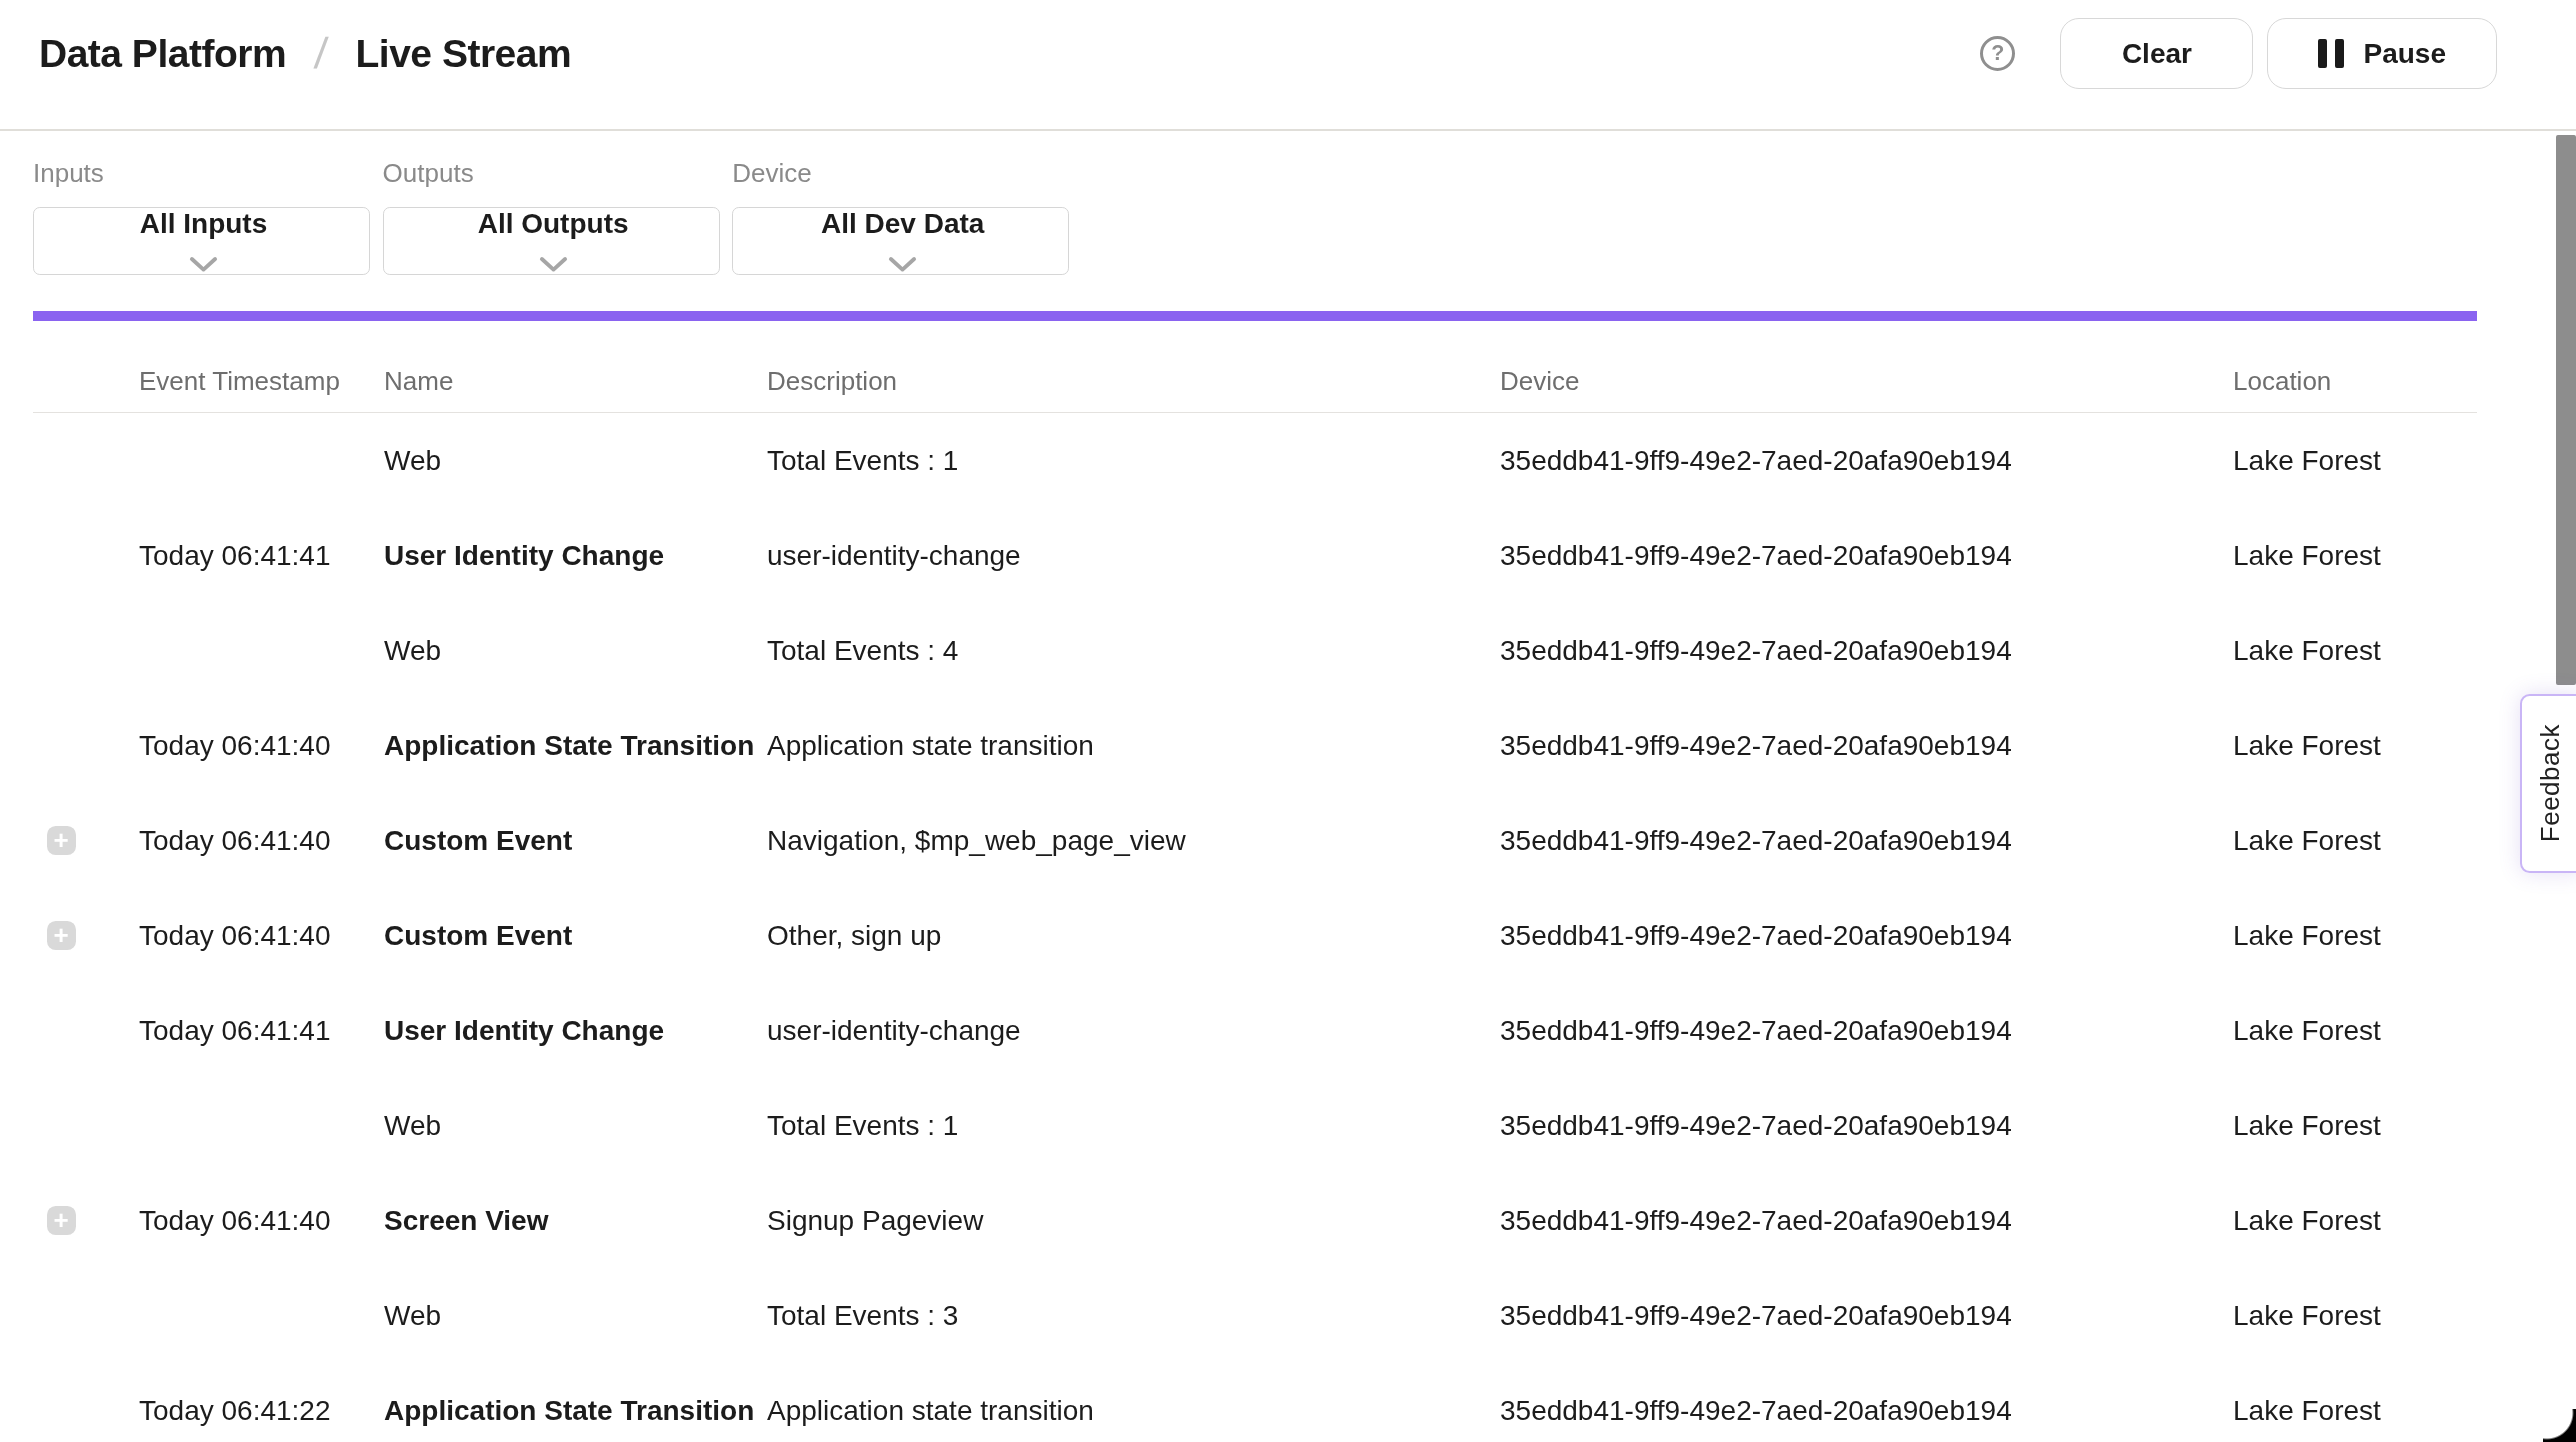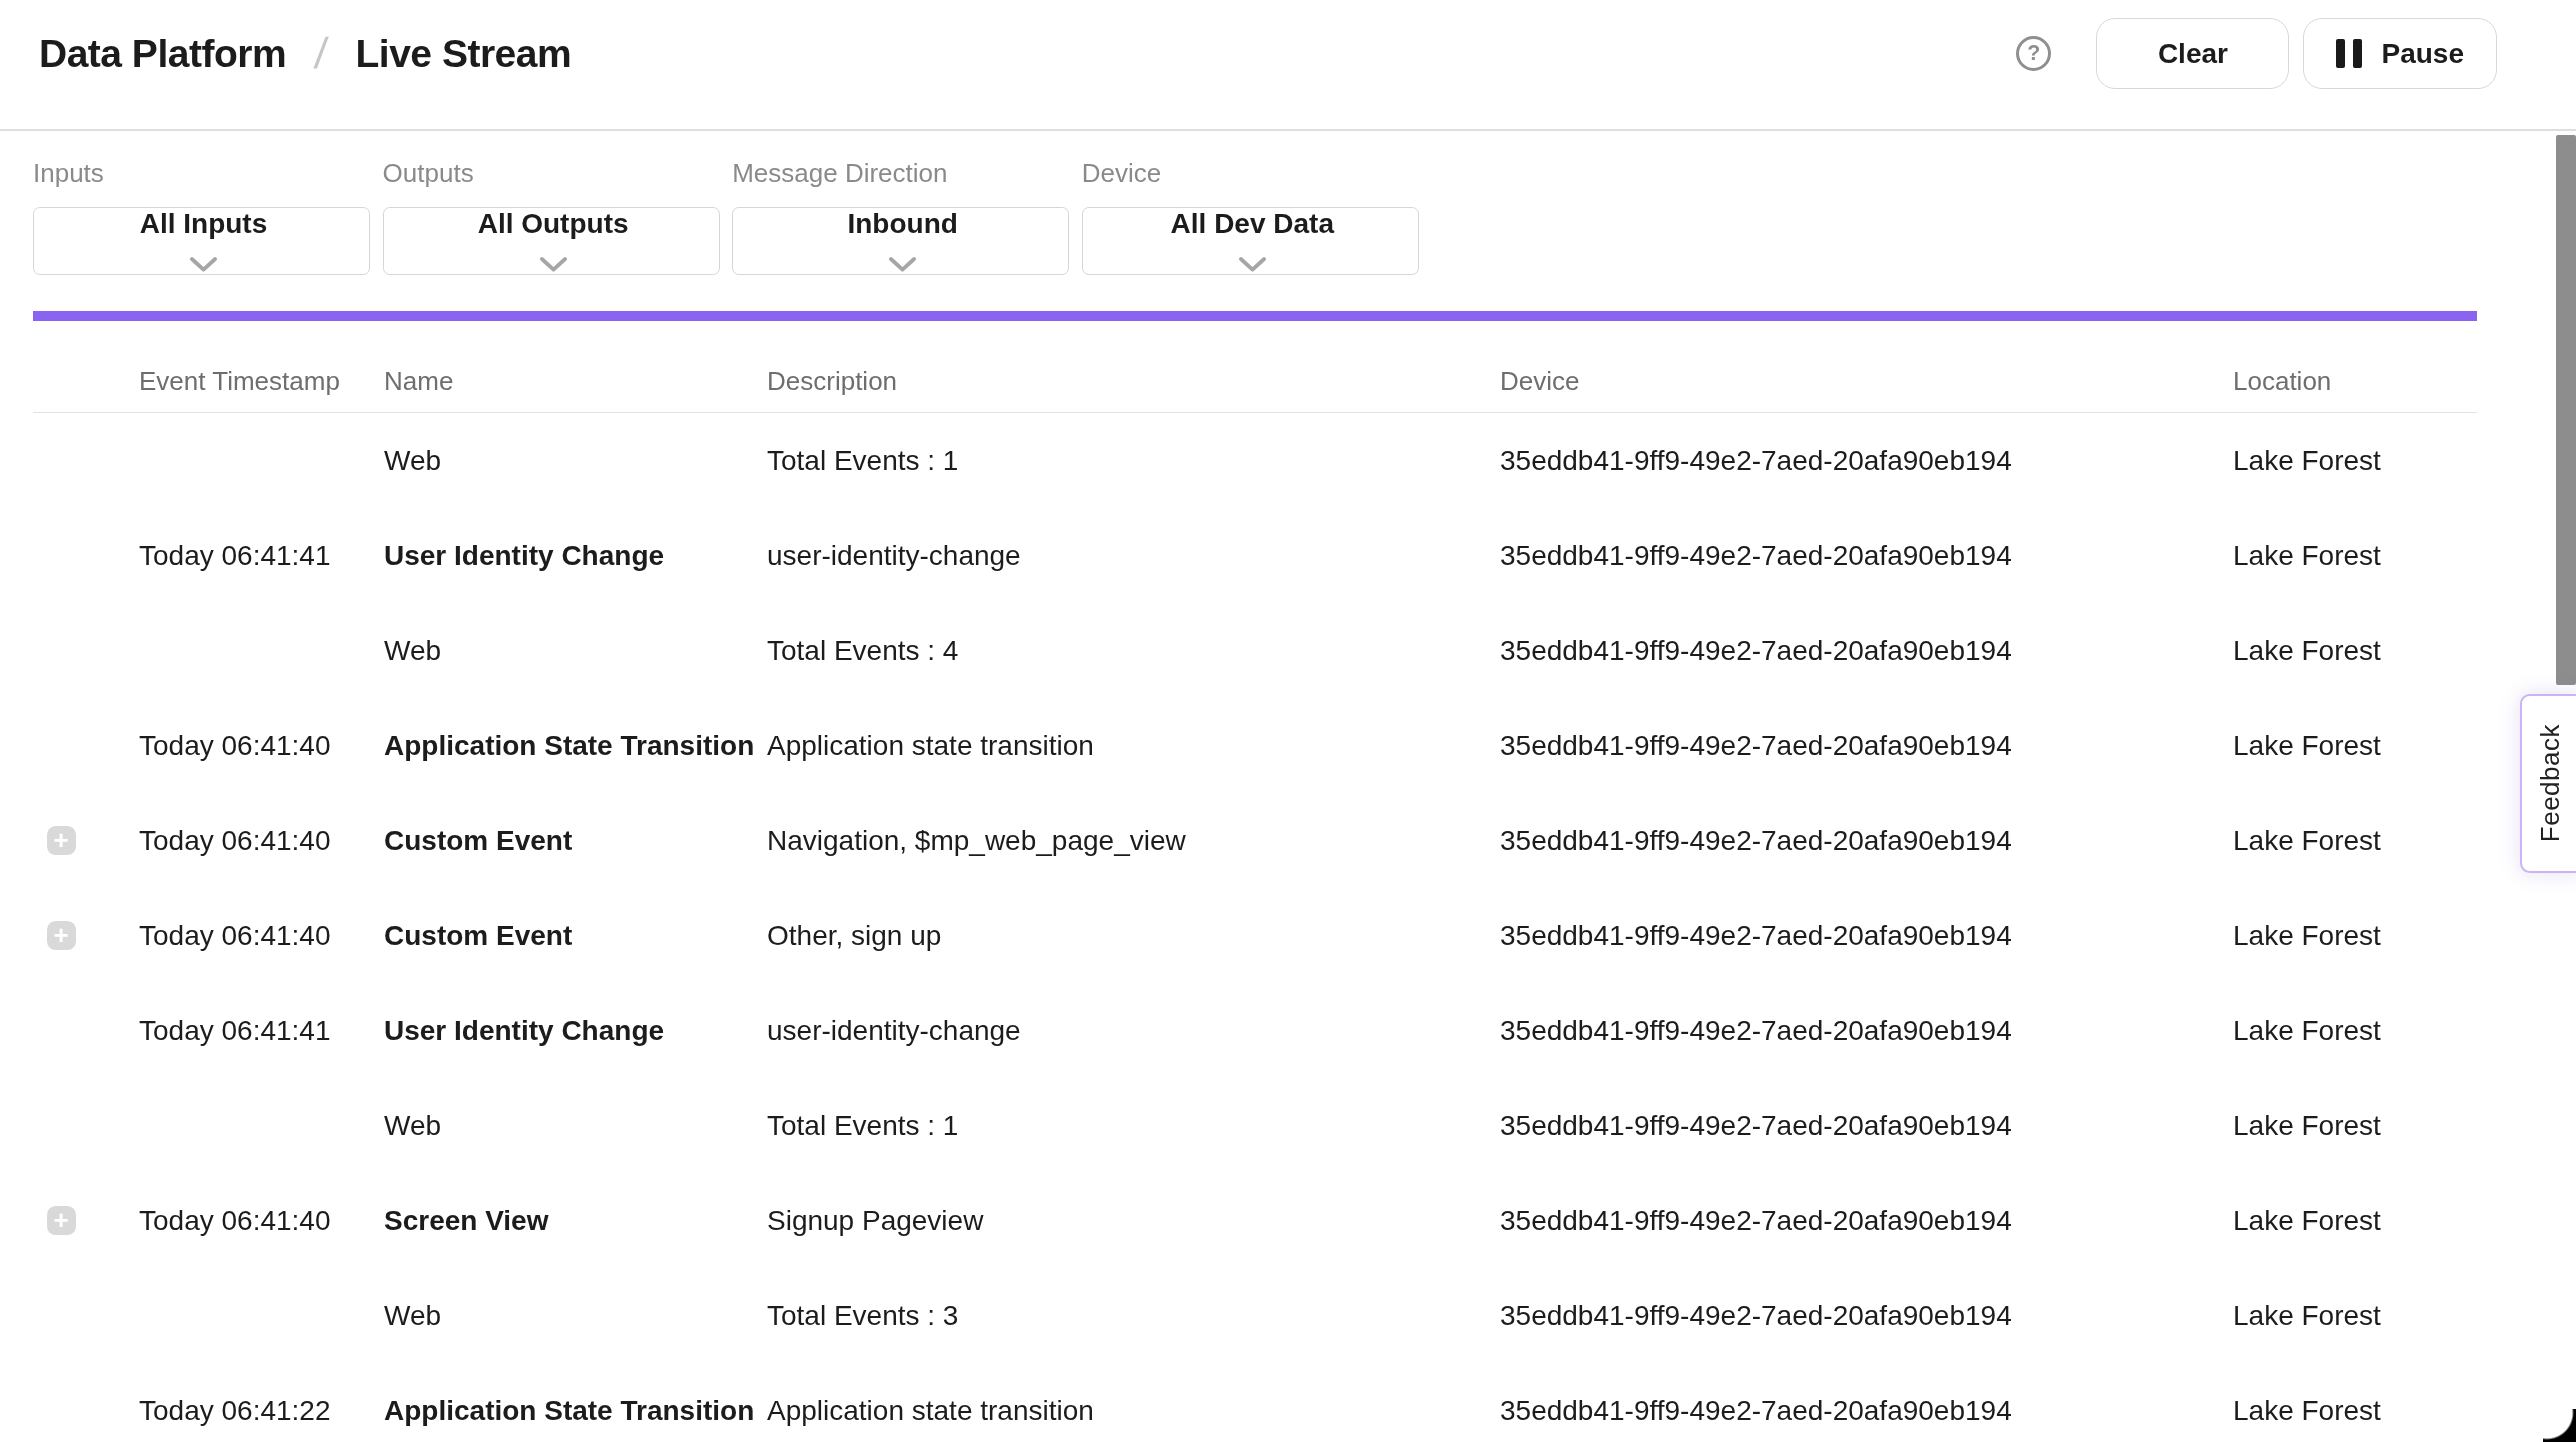--- a/index.html
+++ b/index.html
@@ -21,21 +21,21 @@
   .breadcrumb{display:flex;align-items:center;font-size:39px;font-weight:600;letter-spacing:-0.5px;}
   .breadcrumb .sep{color:#c6c6c6;font-weight:300;margin:0 29px;font-size:43px;transform:skewX(-6deg);}
   .topbar-actions{display:flex;align-items:center;}
   .help-icon{width:35px;height:35px;border:3.9px solid #8f8f8f;border-radius:50%;
     display:flex;align-items:center;justify-content:center;font-size:21.4px;font-weight:700;
     color:#8f8f8f;margin-right:45px;cursor:pointer;}
   .btn{height:71px;background:#fff;border:1.9px solid var(--border-gray);border-radius:19px;
     font-size:28px;font-weight:700;color:var(--text);display:flex;align-items:center;
     justify-content:center;cursor:pointer;font-family:inherit;}
   .btn-clear{width:193px;margin-right:13.6px;}
-  .btn-pause{width:194px;}
+  .btn-pause{width:230px;}
   .pause-icon{display:inline-flex;gap:8.7px;margin-right:19.4px;}
   .pause-icon i{display:block;width:8.7px;height:29px;background:#1a1a1a;border-radius:1.9px;}
   
   .filters{display:flex;gap:12.6px;padding:27px 0 0 33px;}
   .filter-group{width:337px;}
   .filter-label{font-size:26px;color:var(--label-gray);margin-bottom:17.5px;font-weight:400;}
   .dropdown{height:68px;border:1.9px solid #d6d6d6;border-radius:6.8px;background:#fff;
     display:flex;align-items:center;justify-content:space-between;
     padding:0 23px 0 27px;cursor:pointer;flex-direction:column;}
   .dropdown .val{font-size:28px;font-weight:600;}
@@ -104,29 +104,20 @@
   <div class="filter-group">
     <div class="filter-label">Outputs</div>
     <div class="dropdown">
       <span class="val">All Outputs</span>
       <svg width="29" height="17.5" viewBox="0 0 30 18">
           <polyline points="3,3 15,14 27,3" fill="none" stroke="#a6a6a6" stroke-width="4" stroke-linecap="round" stroke-linejoin="round"></polyline>
         </svg>
     </div>
   </div>
   <div class="filter-group">
-    <div class="filter-label">Message Direction</div>
-    <div class="dropdown">
-      <span class="val">Inbound</span>
-      <svg width="29" height="17.5" viewBox="0 0 30 18">
-          <polyline points="3,3 15,14 27,3" fill="none" stroke="#a6a6a6" stroke-width="4" stroke-linecap="round" stroke-linejoin="round"></polyline>
-        </svg>
-    </div>
-  </div>
-  <div class="filter-group">
     <div class="filter-label">Device</div>
     <div class="dropdown">
       <span class="val">All Dev Data</span>
       <svg width="29" height="17.5" viewBox="0 0 30 18">
           <polyline points="3,3 15,14 27,3" fill="none" stroke="#a6a6a6" stroke-width="4" stroke-linecap="round" stroke-linejoin="round"></polyline>
         </svg>
     </div>
   </div>
 </section>
 

